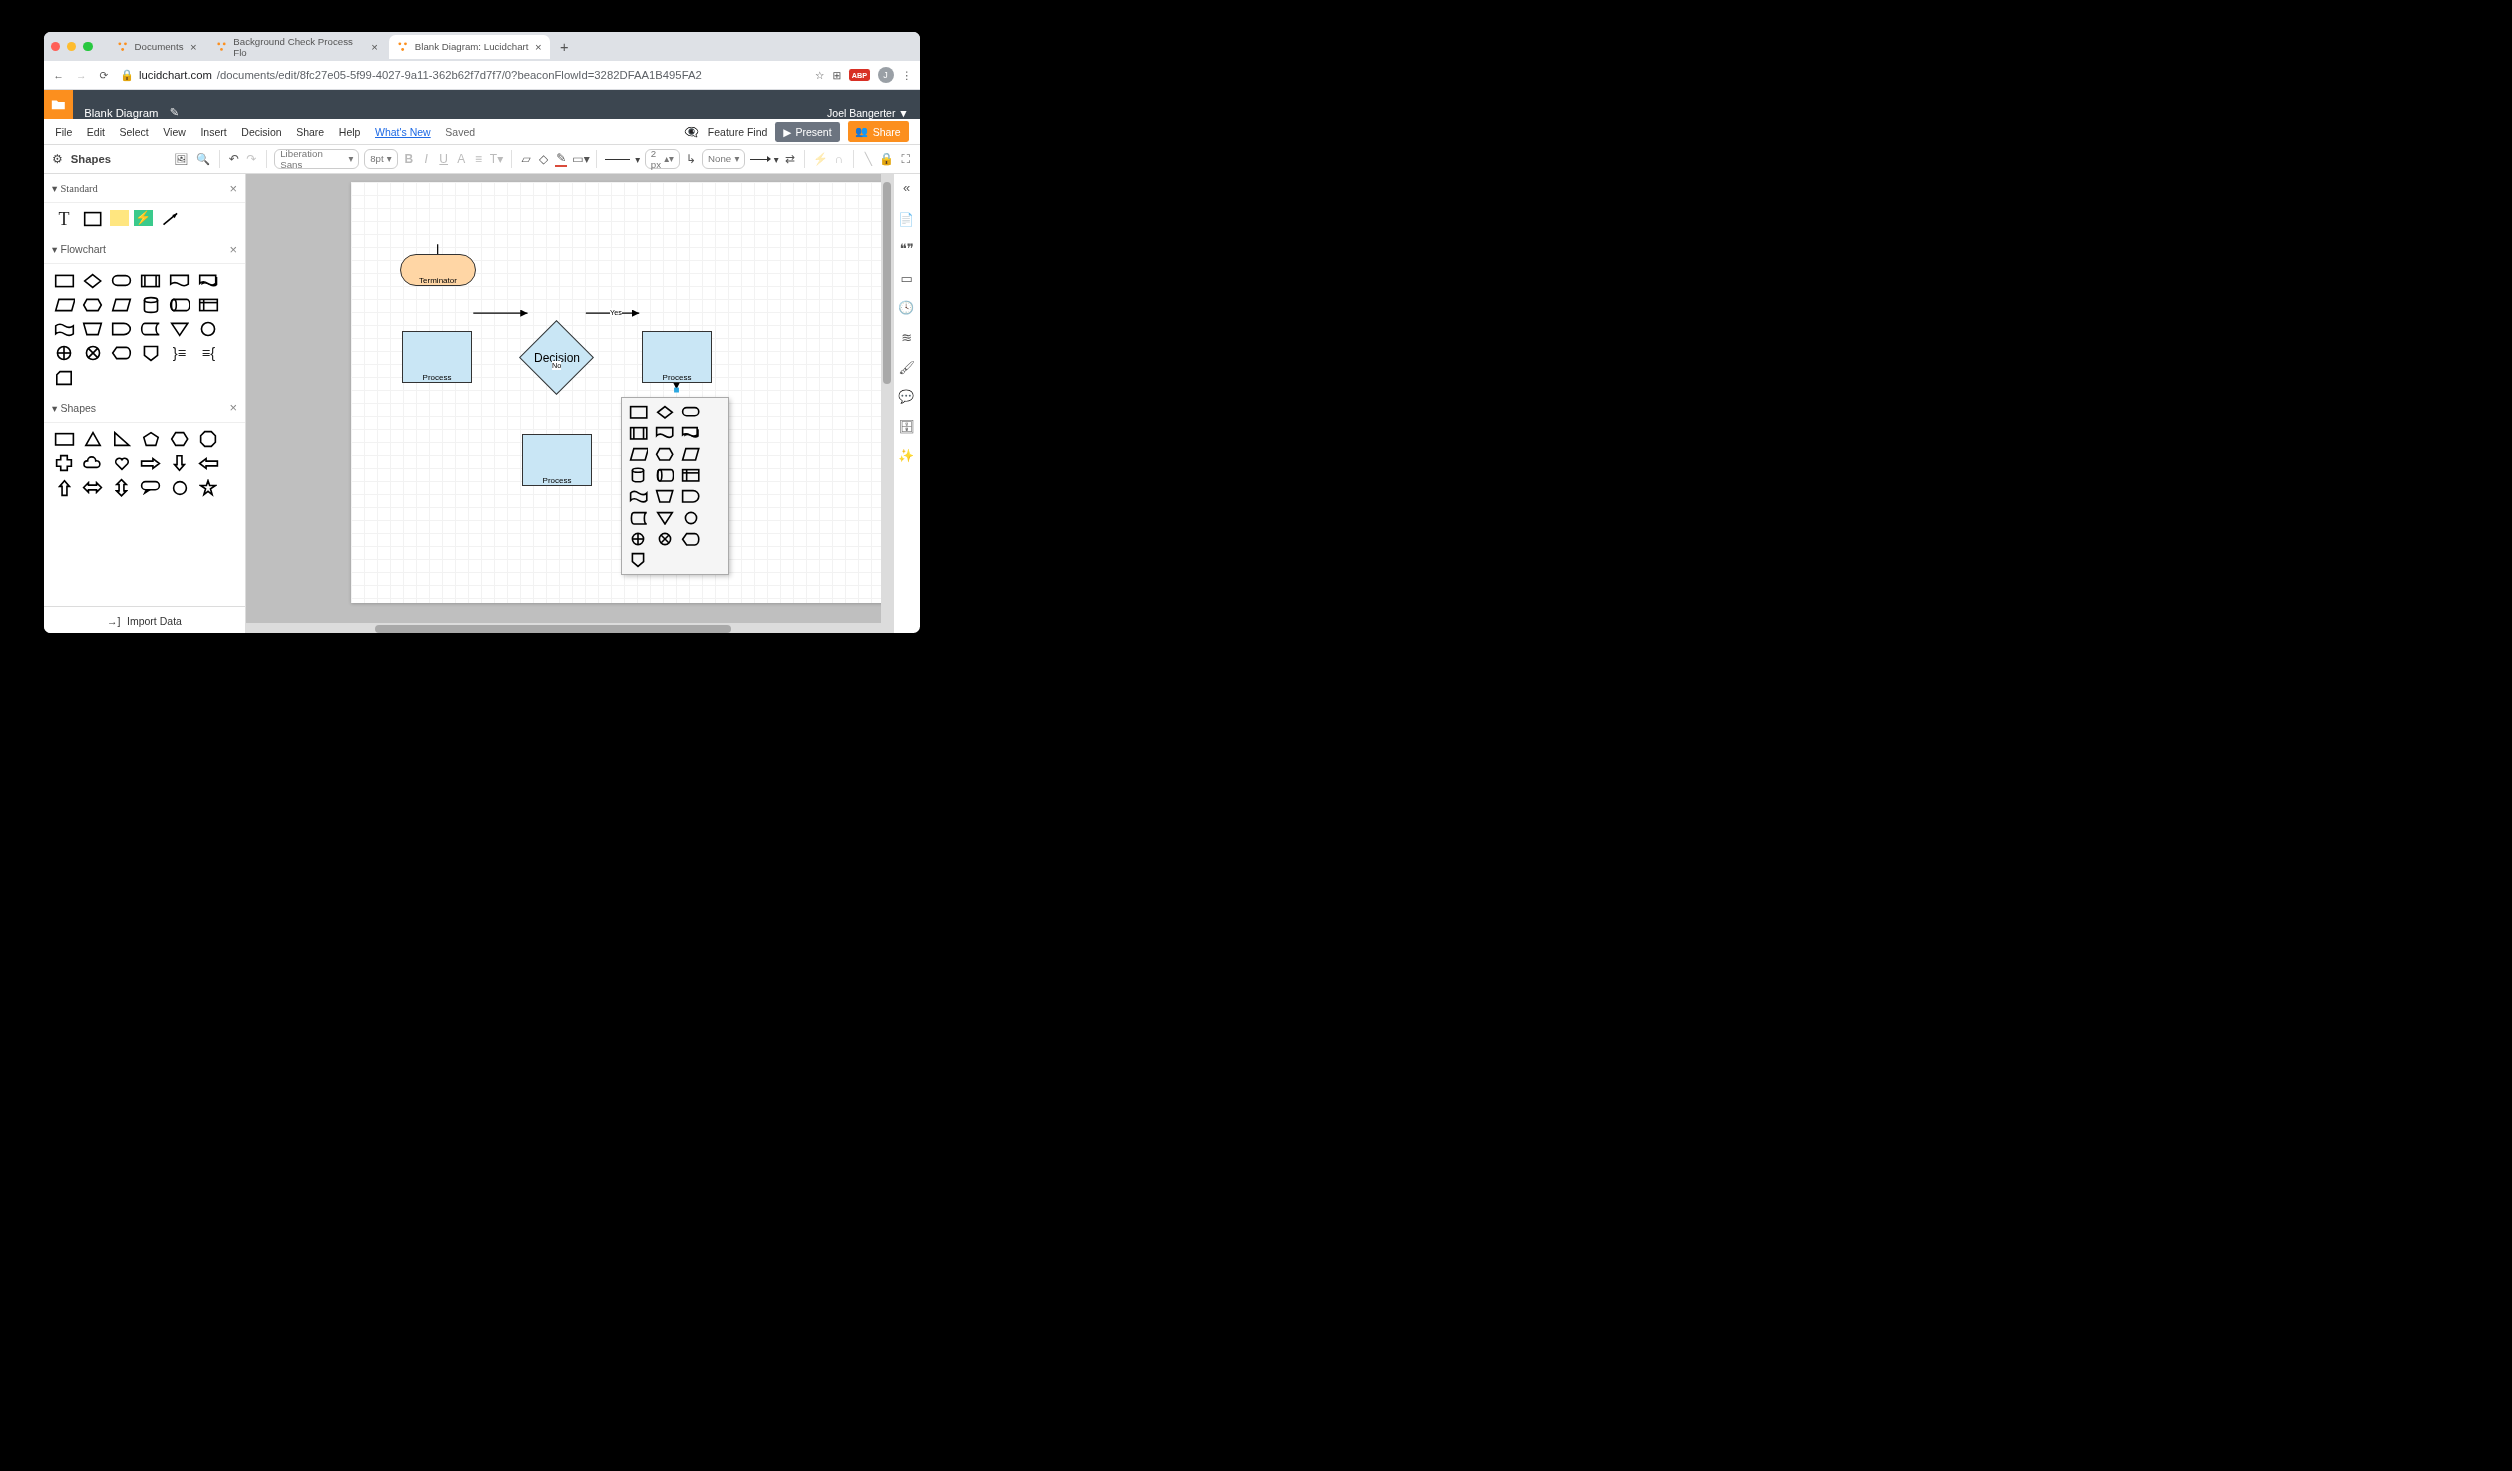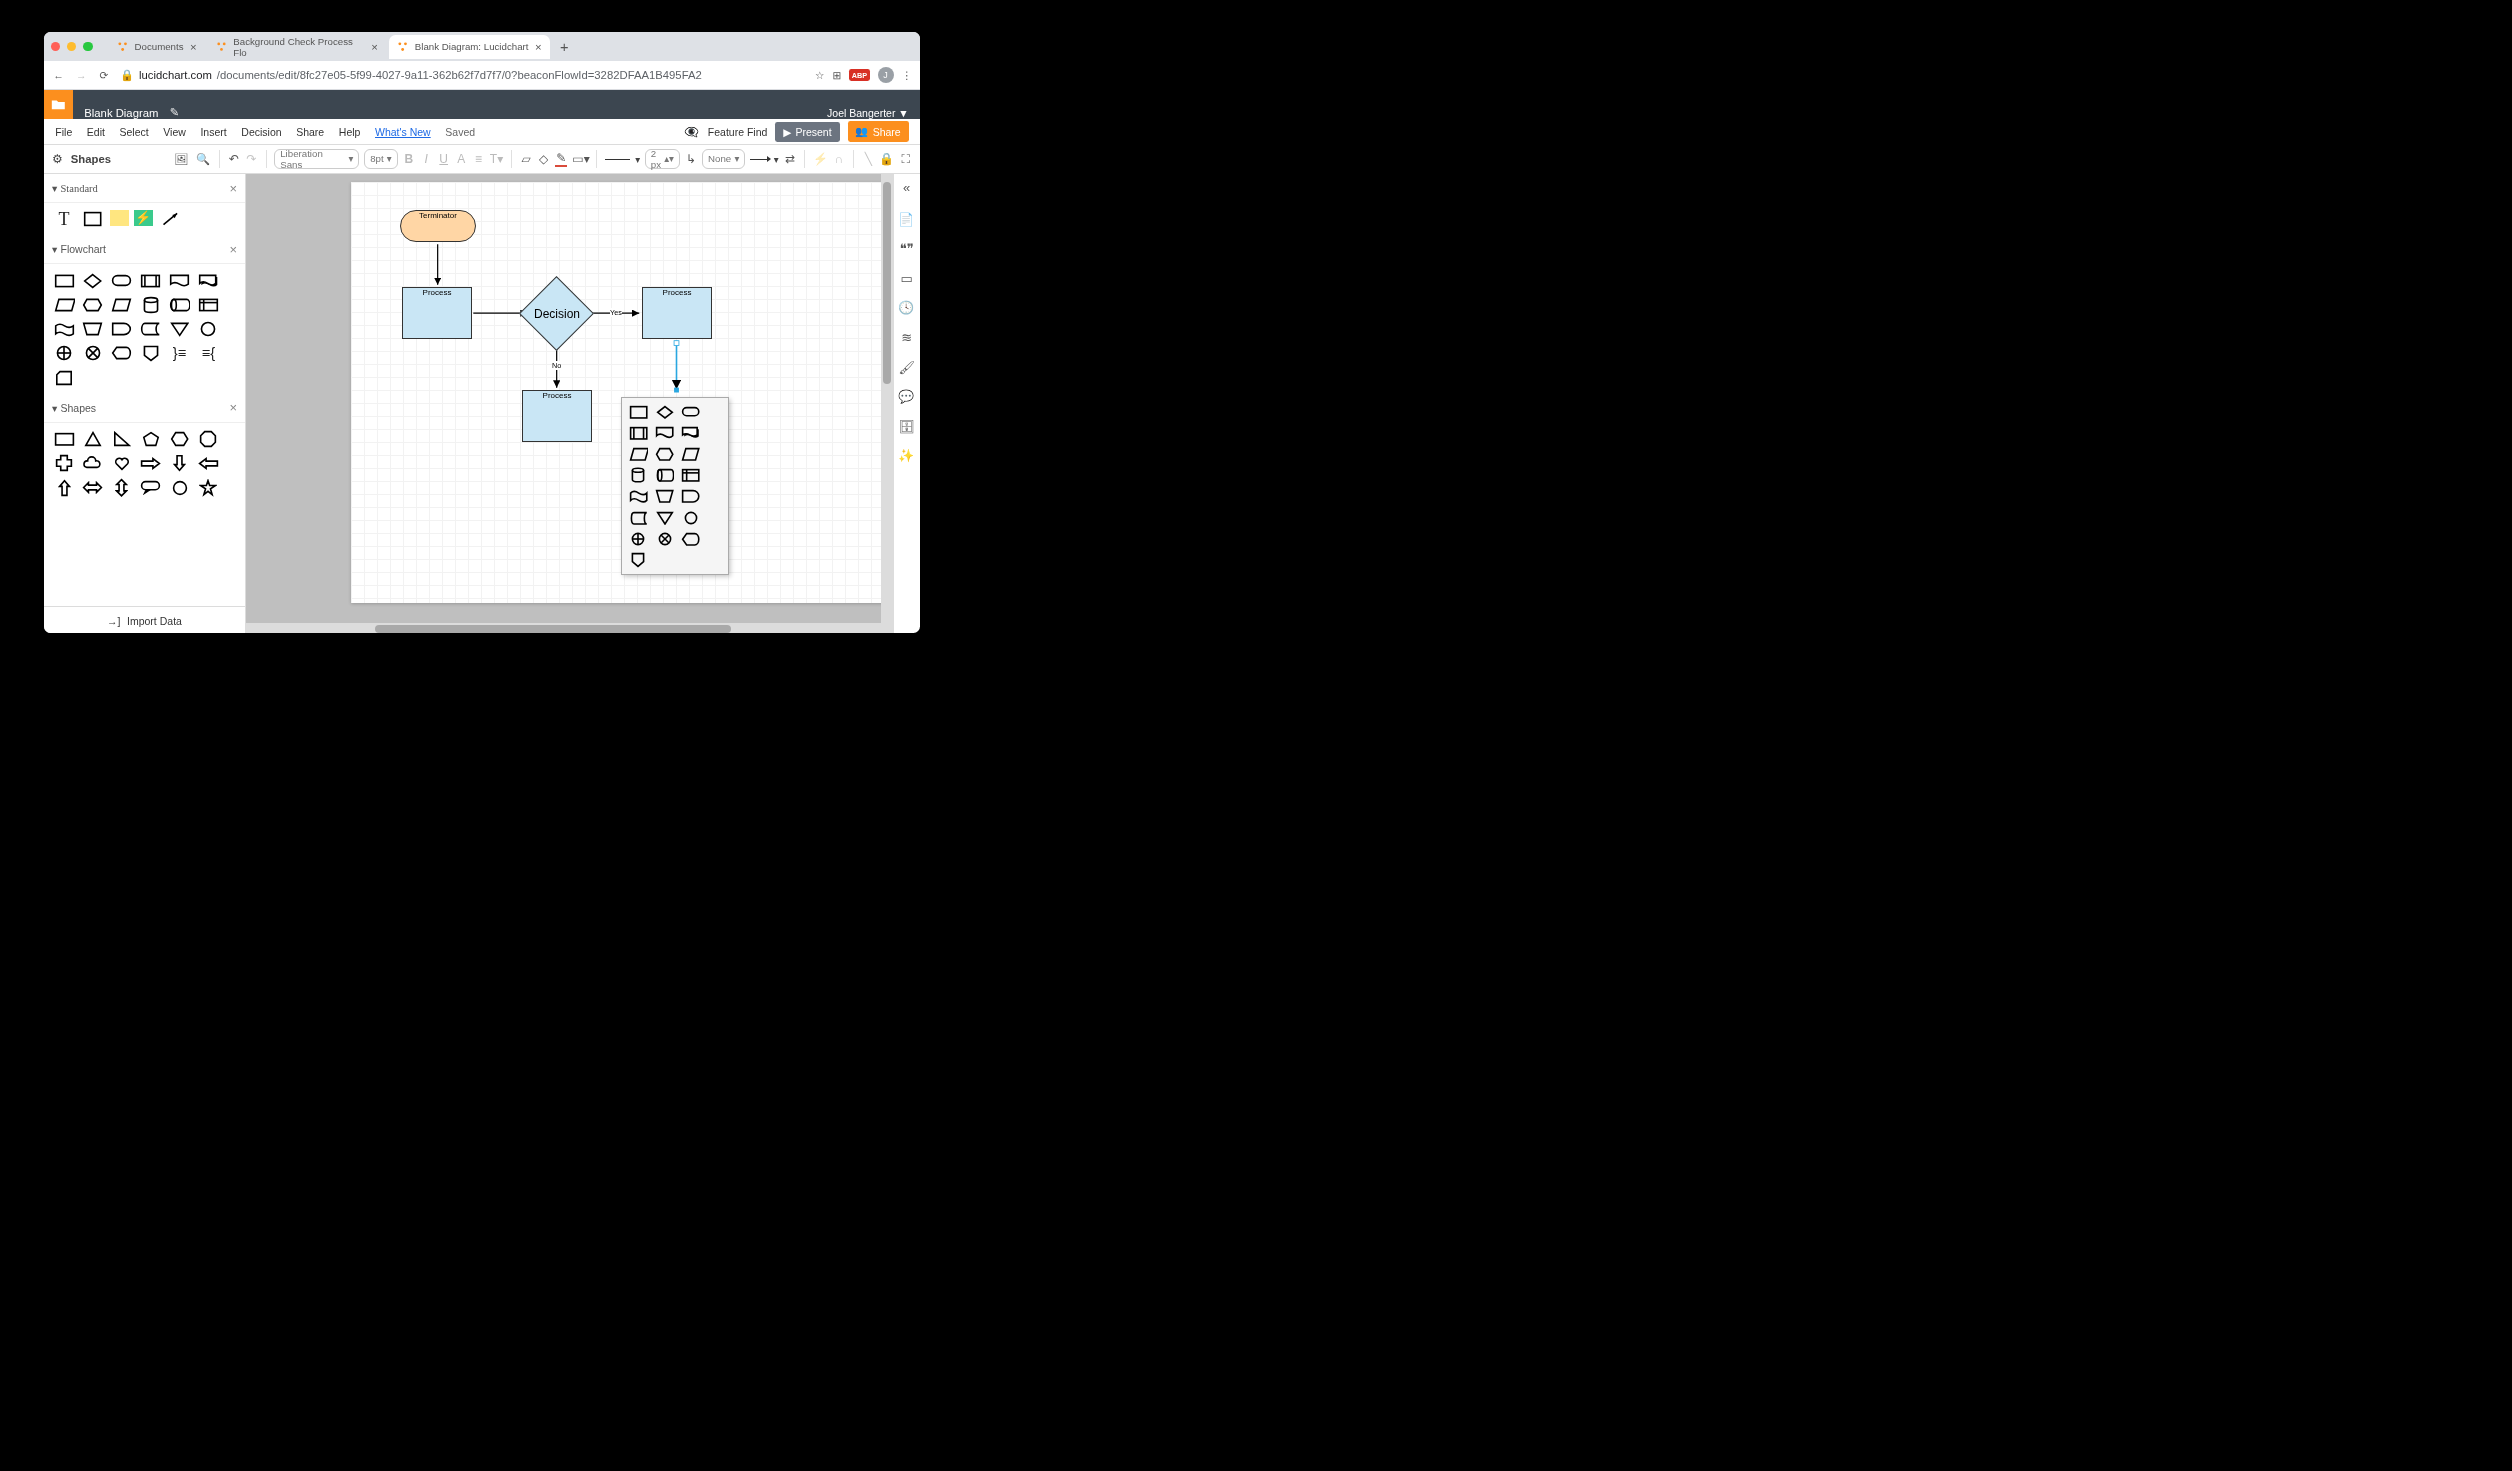--- a/index.html
+++ b/index.html
@@ -57,21 +57,21 @@
 .sidebar { width:202px; border-right:0.8px solid #dcdcdc; overflow:hidden; background:#fff; display:flex; flex-direction:column;}
 .panel-hdr { display:flex; align-items:center; padding:6.5px 8px; font-size:10.5px; color:#555; border-bottom:0.8px solid #eee;}
 .panel-hdr .close { margin-left:auto; font-size:13px; color:#888;}
 .shapegrid { display:flex; flex-wrap:wrap; gap:4.9px; padding:6.5px 8px;}
 .shp { width:24px; height:19.4px; display:flex; align-items:center; justify-content:center; color:#222;}
 .sidebar .import { margin-top:auto; border-top:0.8px solid #dcdcdc; height:29px; display:flex; align-items:center; justify-content:center; gap:6.5px; font-size:10.5px; color:#333;}
 
 .canvas-wrap { flex:1; position:relative; background:#bfbfbf; overflow:hidden;}
 .canvas { position:absolute; left:105px; top:8px; width:583px; height:421px; background:#fff; background-image:linear-gradient(#f2f2f2 0.8px,transparent 0.8px),linear-gradient(90deg,#f2f2f2 0.8px,transparent 0.8px); background-size:13px 13px; box-shadow:0 0.8px 3.2px rgba(0,0,0,0.2);}
 
-.shape { position:absolute; font-size:8px; display:flex; align-items:flex-start; justify-content:center; }
+.shape { position:absolute; font-size:8px; display:flex; align-items:flex-end; justify-content:center;margin-top:44px; }
 .terminator { left:49px; top:28px; width:76px; height:32px; background:#ffd6a5; border:1.2px solid #333; border-radius:16px;}
 .process1 { left:51px; top:105px; width:70px; height:52px; background:#c9e6f5; border:1.2px solid #333;}
 .process2 { left:291px; top:105px; width:70px; height:52px; background:#c9e6f5; border:1.2px solid #333;}
 .process3 { left:171px; top:208px; width:70px; height:52px; background:#c9e6f5; border:1.2px solid #333;}
 .decision { left:168px; top:99px; width:76px; height:65px;}
 .decision .diamond { width:53px; height:53px; background:#c9e6f5; border:1.2px solid #333; transform:rotate(45deg); position:absolute; left:11.3px; top:5.7px;}
 .decision .lbl { position:absolute; left:0; top:0; width:100%; height:100%; display:flex; align-items:center; justify-content:center; font-size:12px;}
 
 .edge-lbl { position:absolute; font-size:7.3px; background:#fff;}
 

